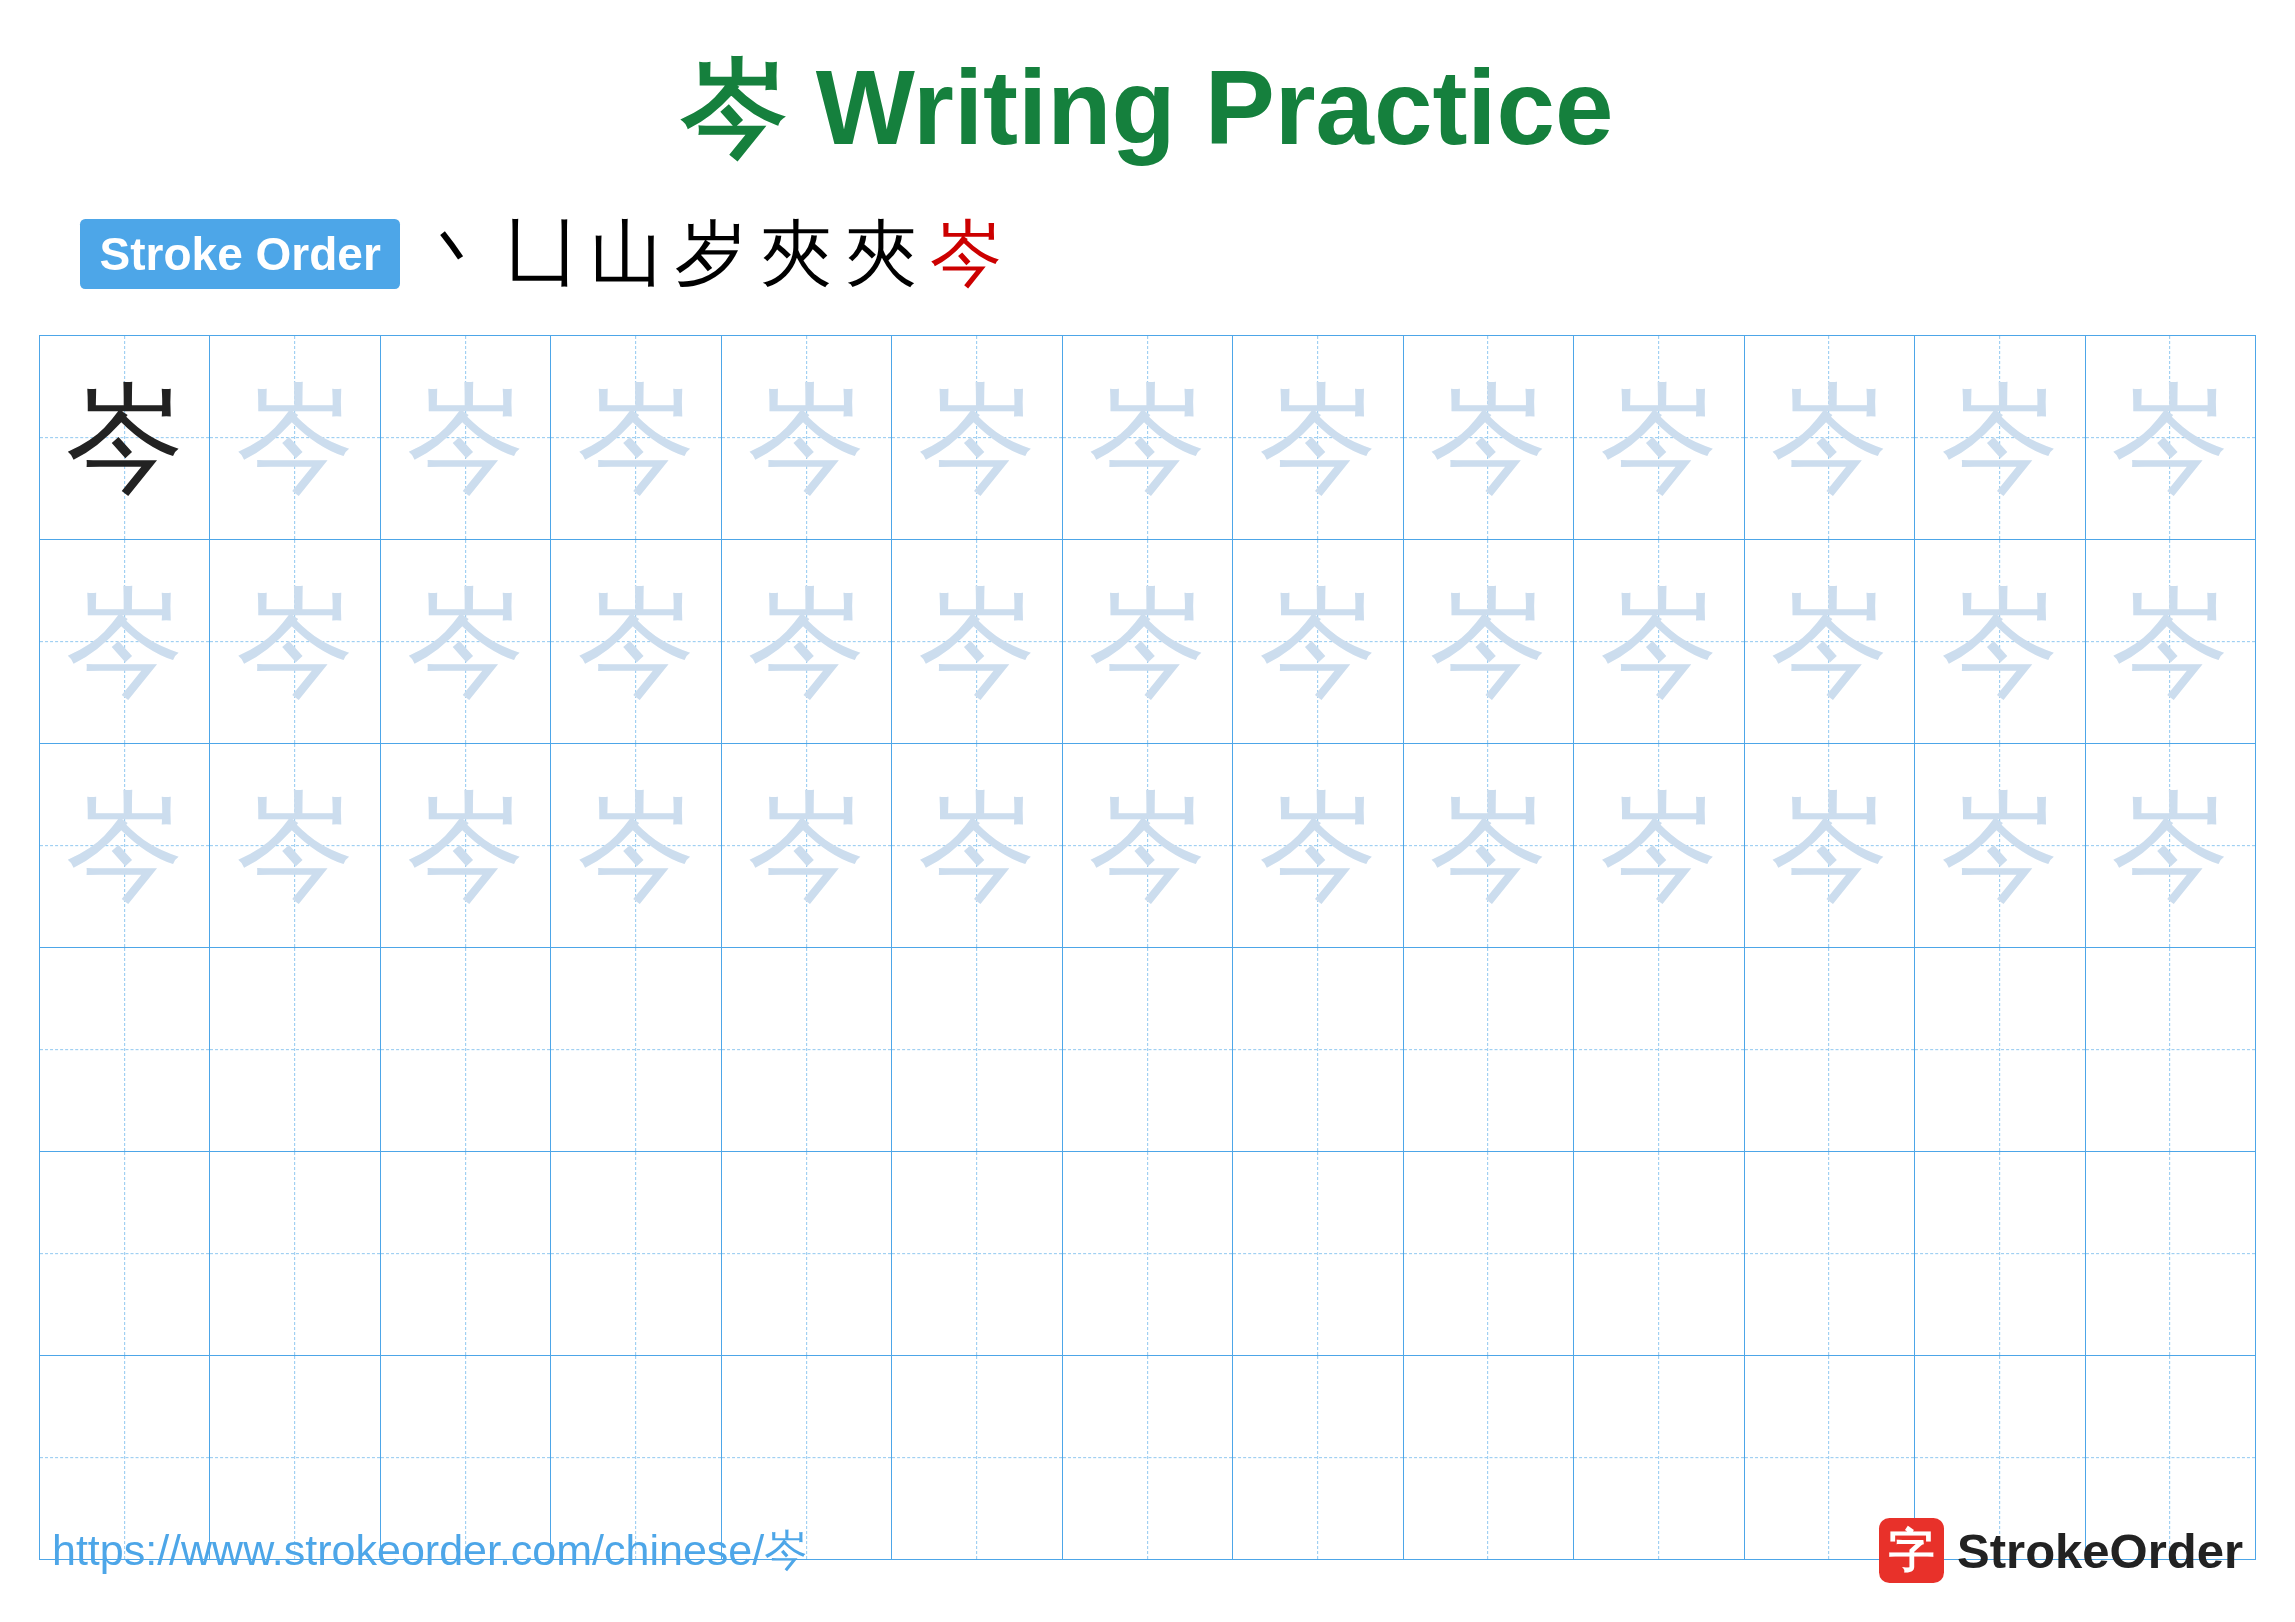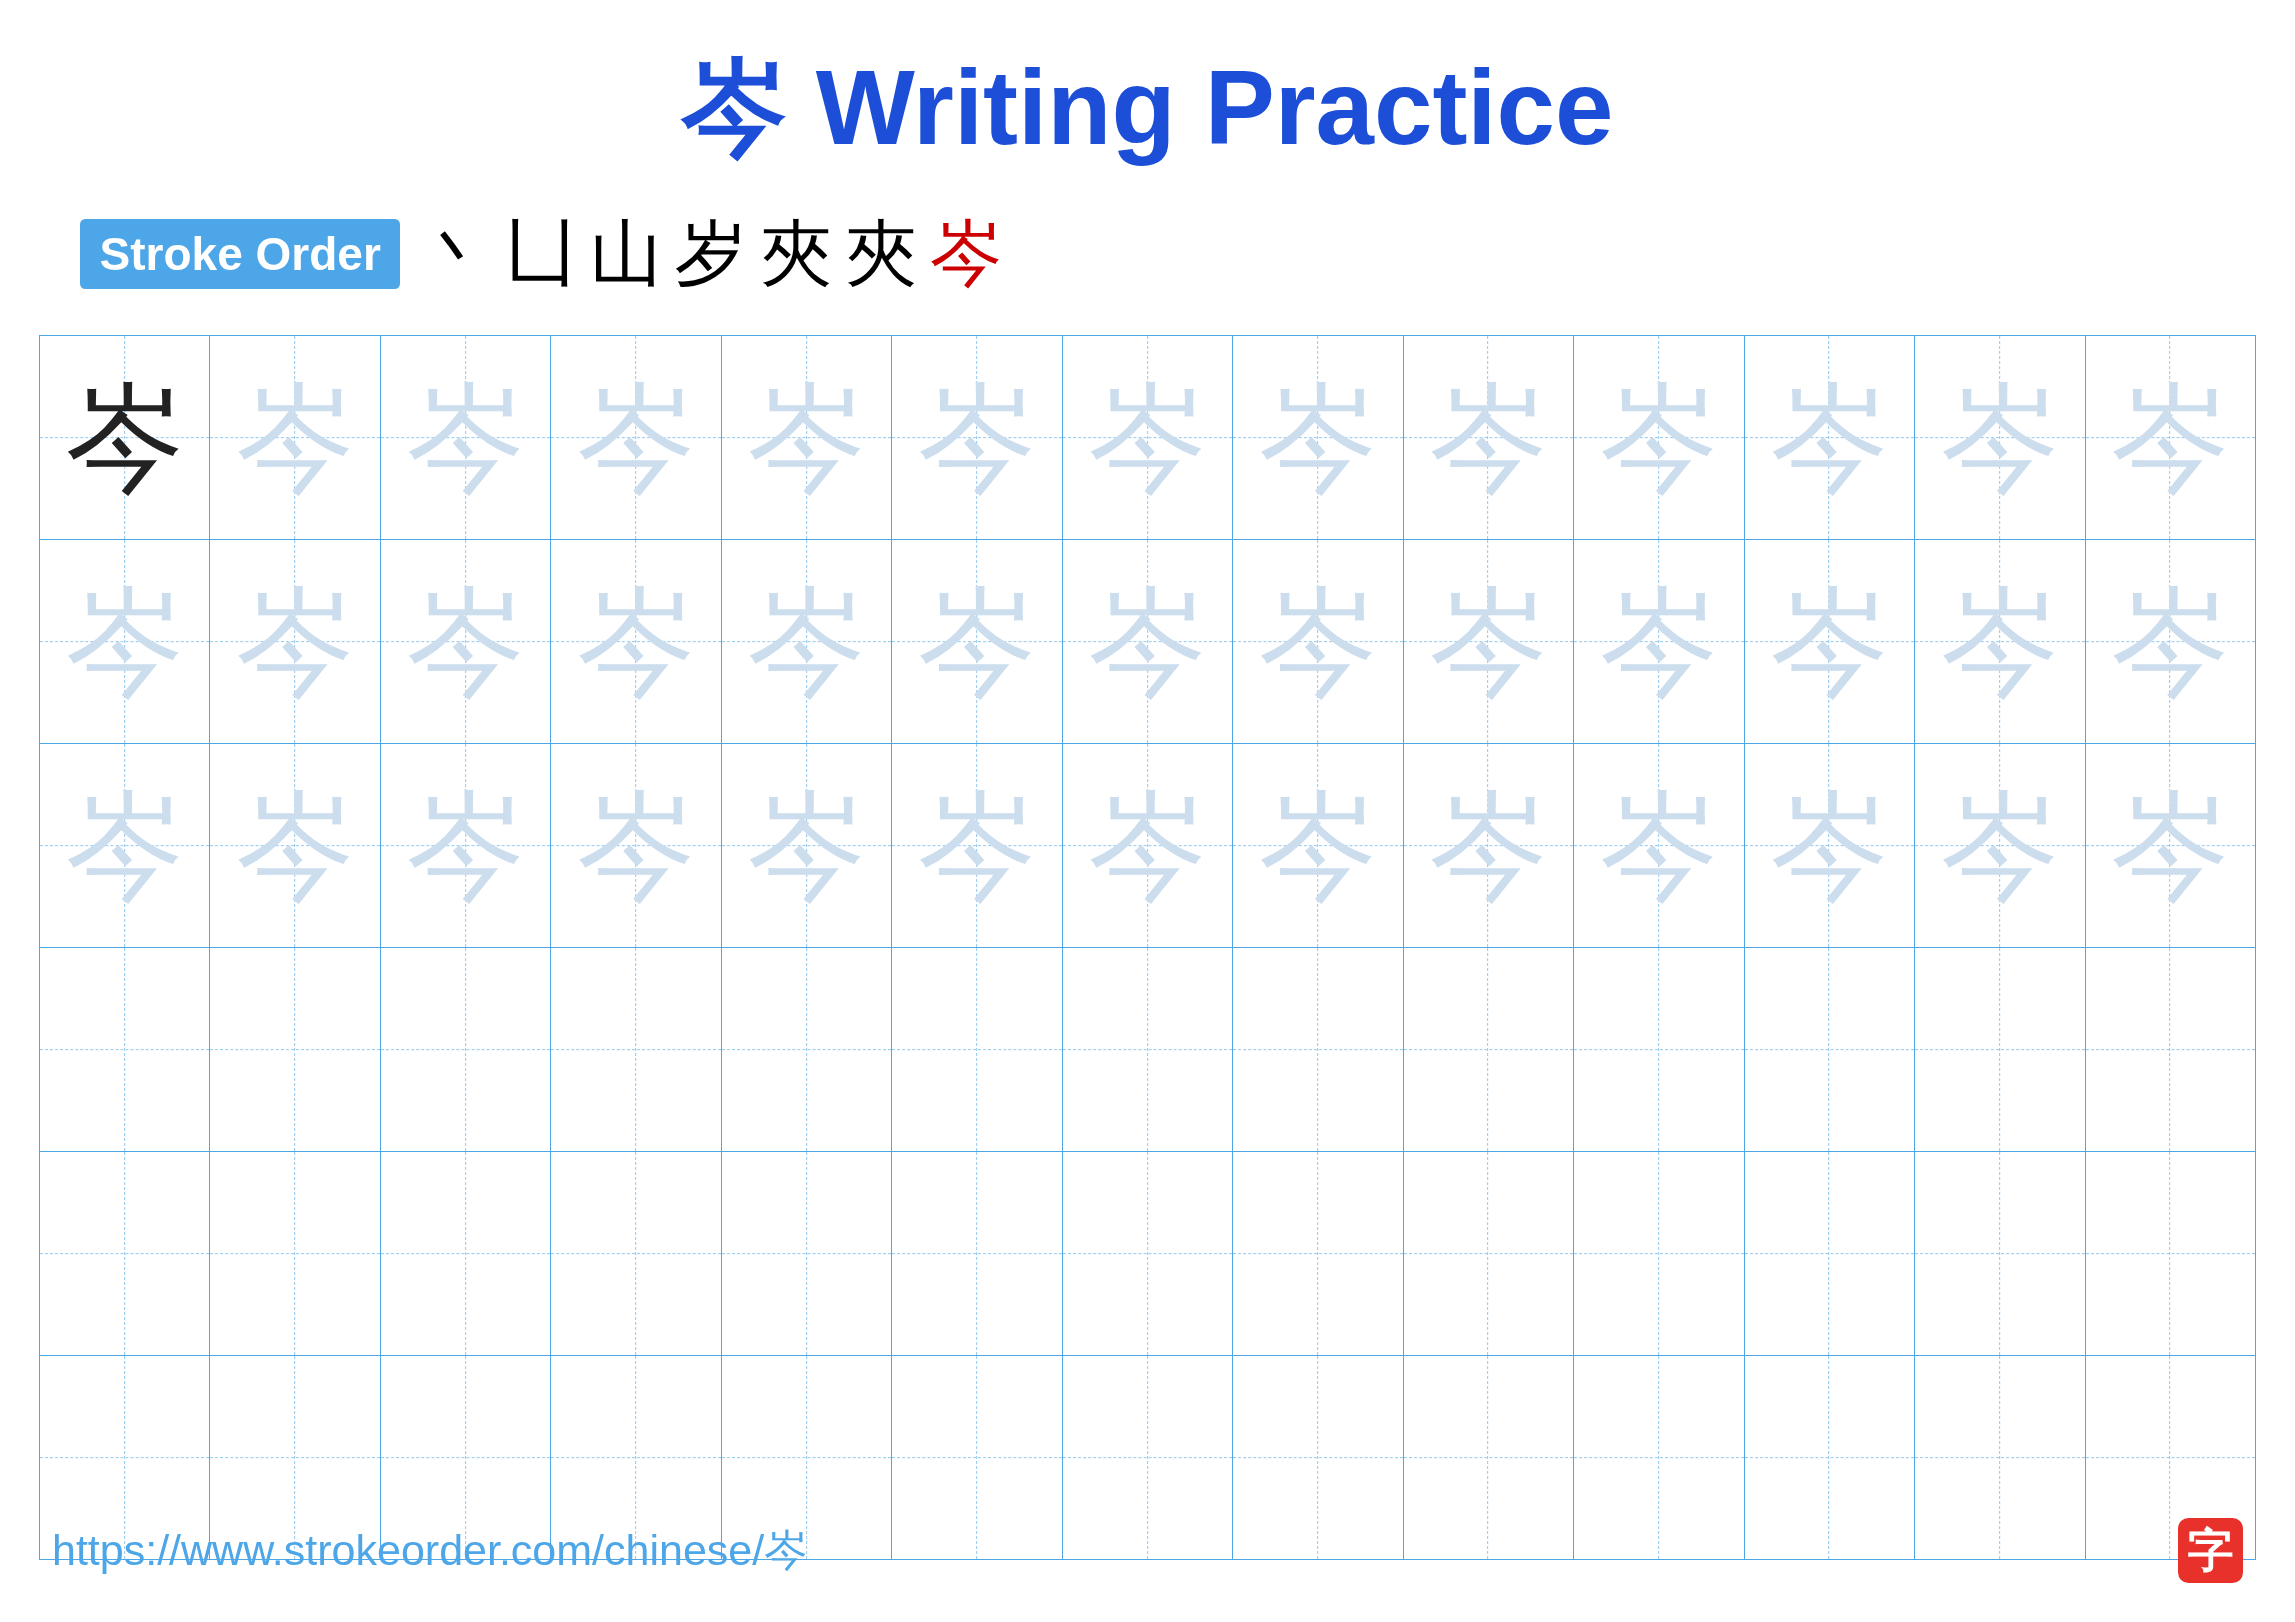--- a/index.html
+++ b/index.html
@@ -13,21 +13,21 @@
     }
 
     
     .title-area {
       text-align: center;
       padding-top: 39px;
       margin-bottom: 26px;
     }
     .title-text {
       font-size: 105px;
-      color: #1d4ed8;
+      color: #15803d;
       font-weight: bold;
     }
 
     
     .stroke-order-area {
       display: flex;
       align-items: center;
       padding-left: 80px;
       margin-bottom: 33px;
       gap: 19.6px;
@@ -338,15 +338,16 @@
       <div class="grid-cell"></div>
     </div>
   </div>
 
 <div class="footer">
   <span class="footer-url">https://www.strokeorder.com/chinese/岑</span>
   <div class="footer-logo">
     <div class="logo-icon">
       <span class="logo-icon-char">字</span>
     </div>
+    <span class="logo-text">StrokeOrder</span>
   </div>
 </div>
 
 
 </body></html>

